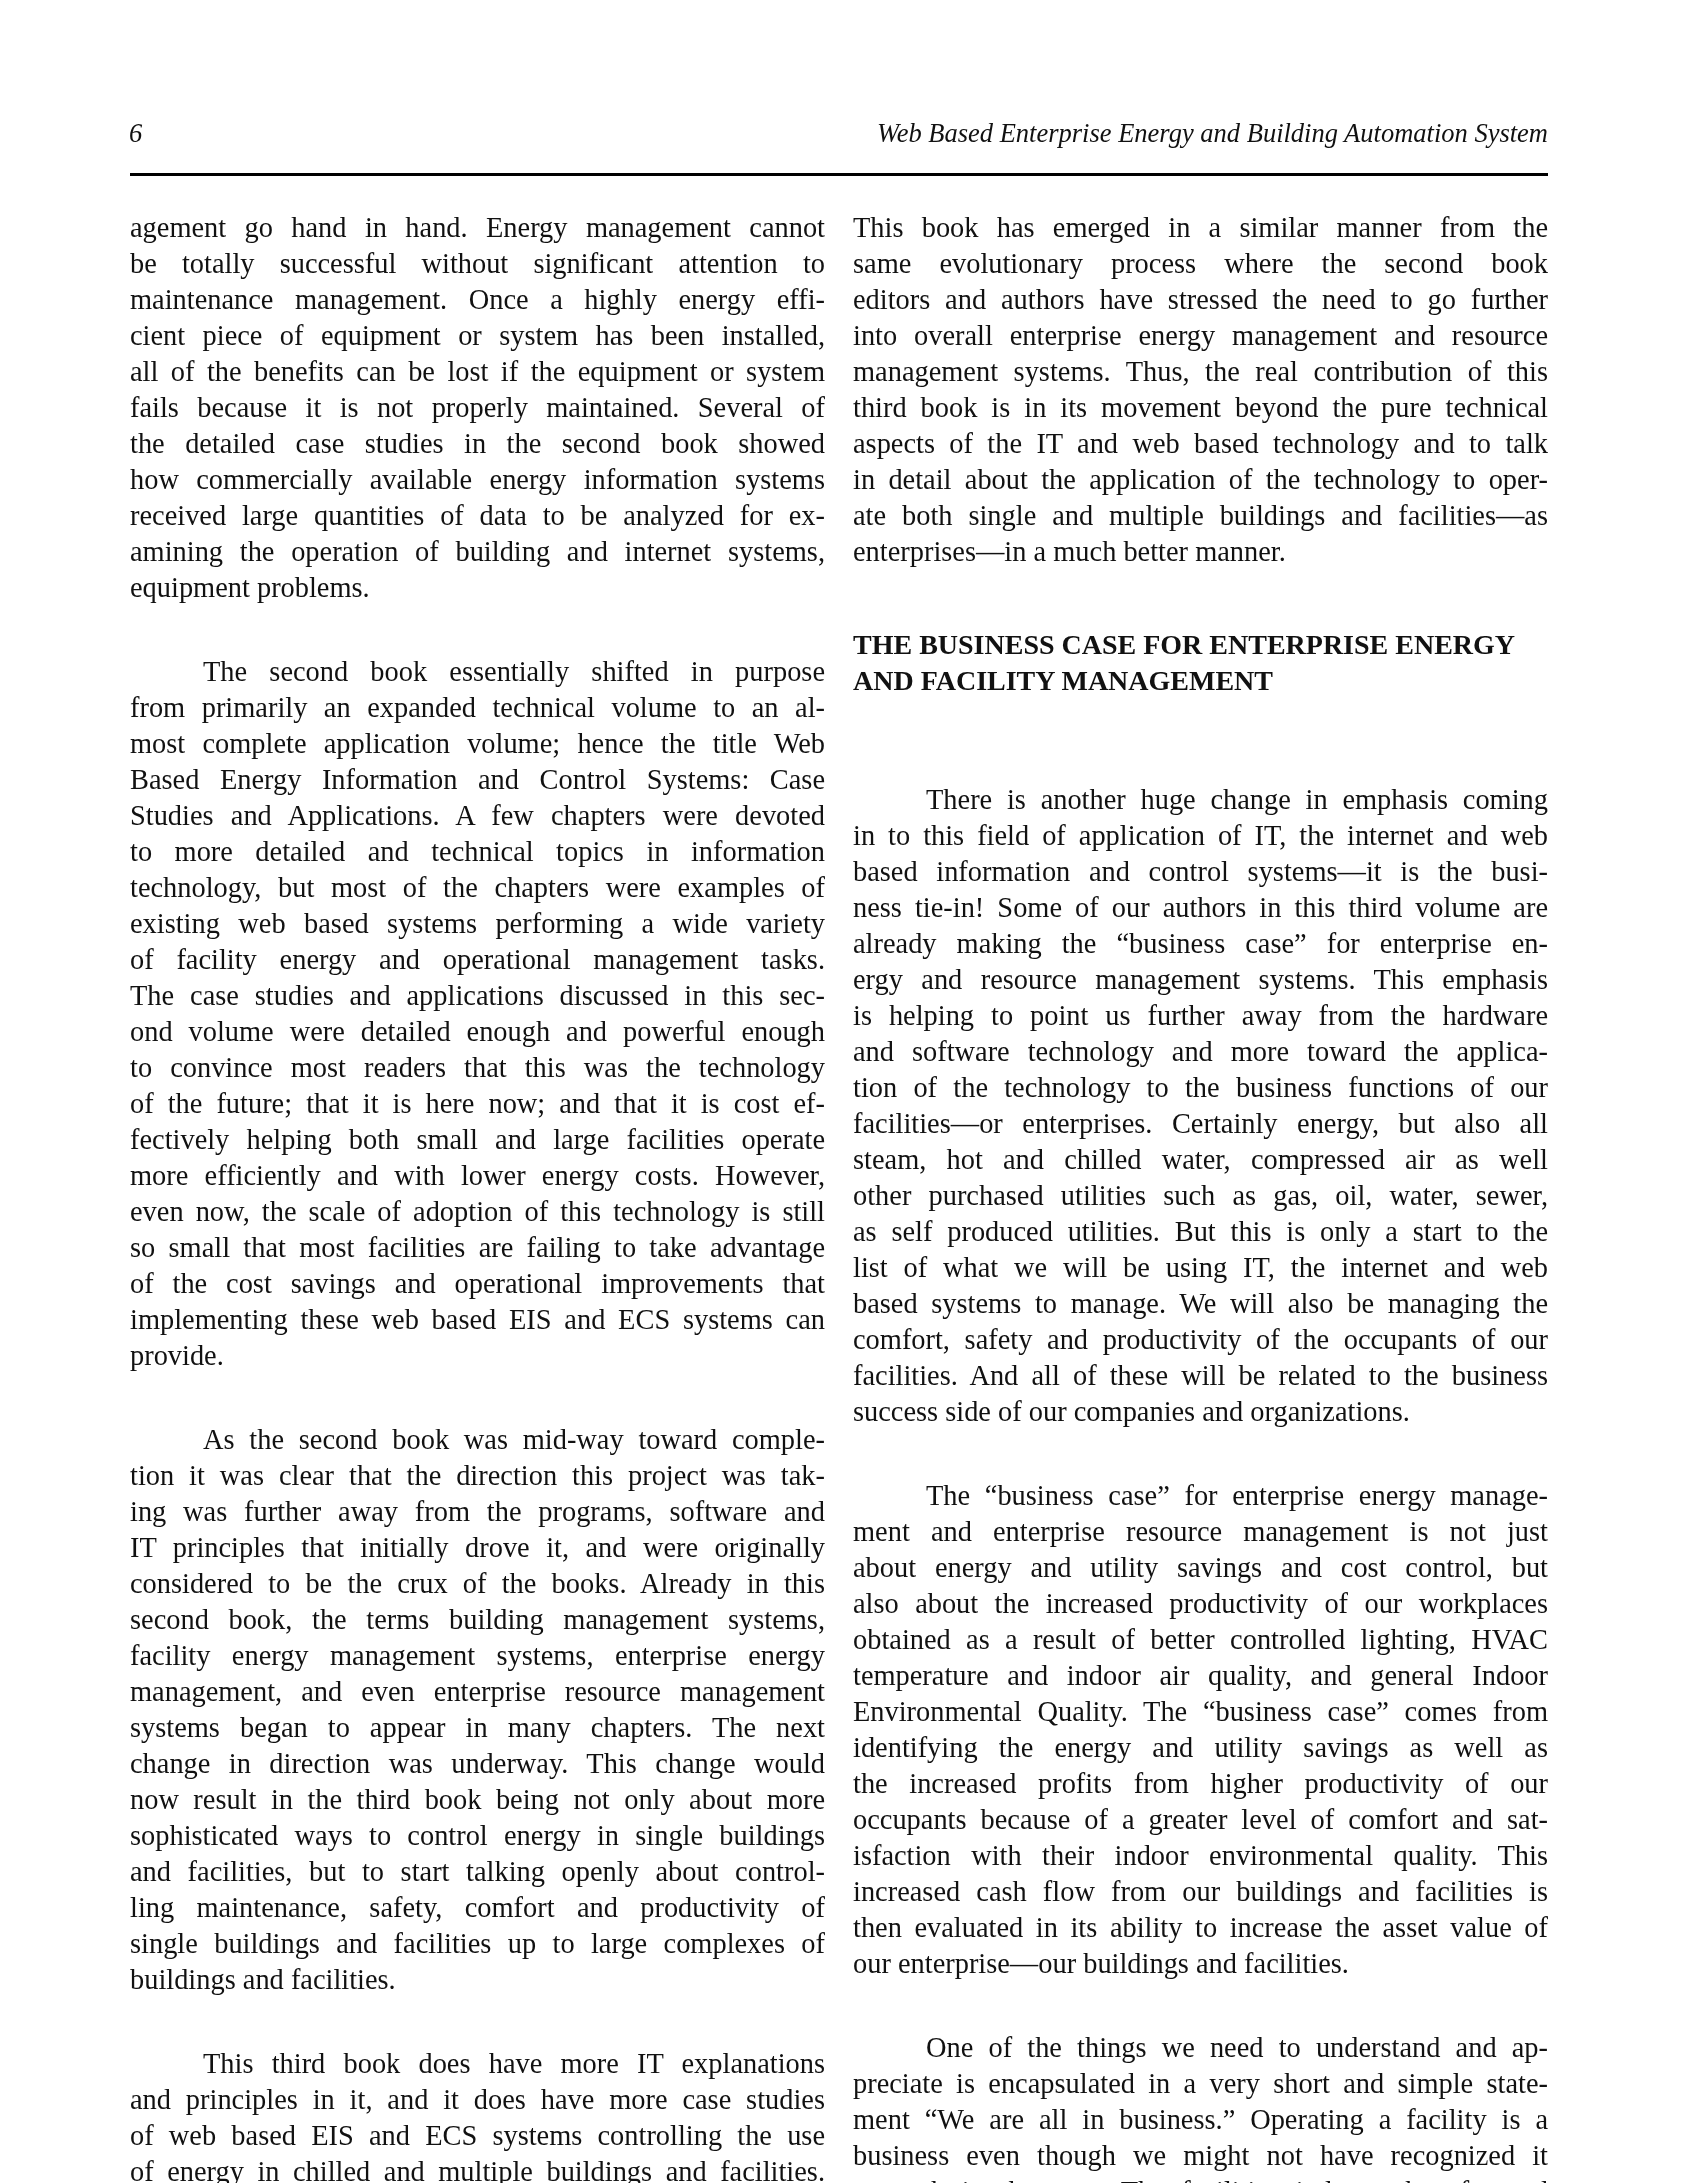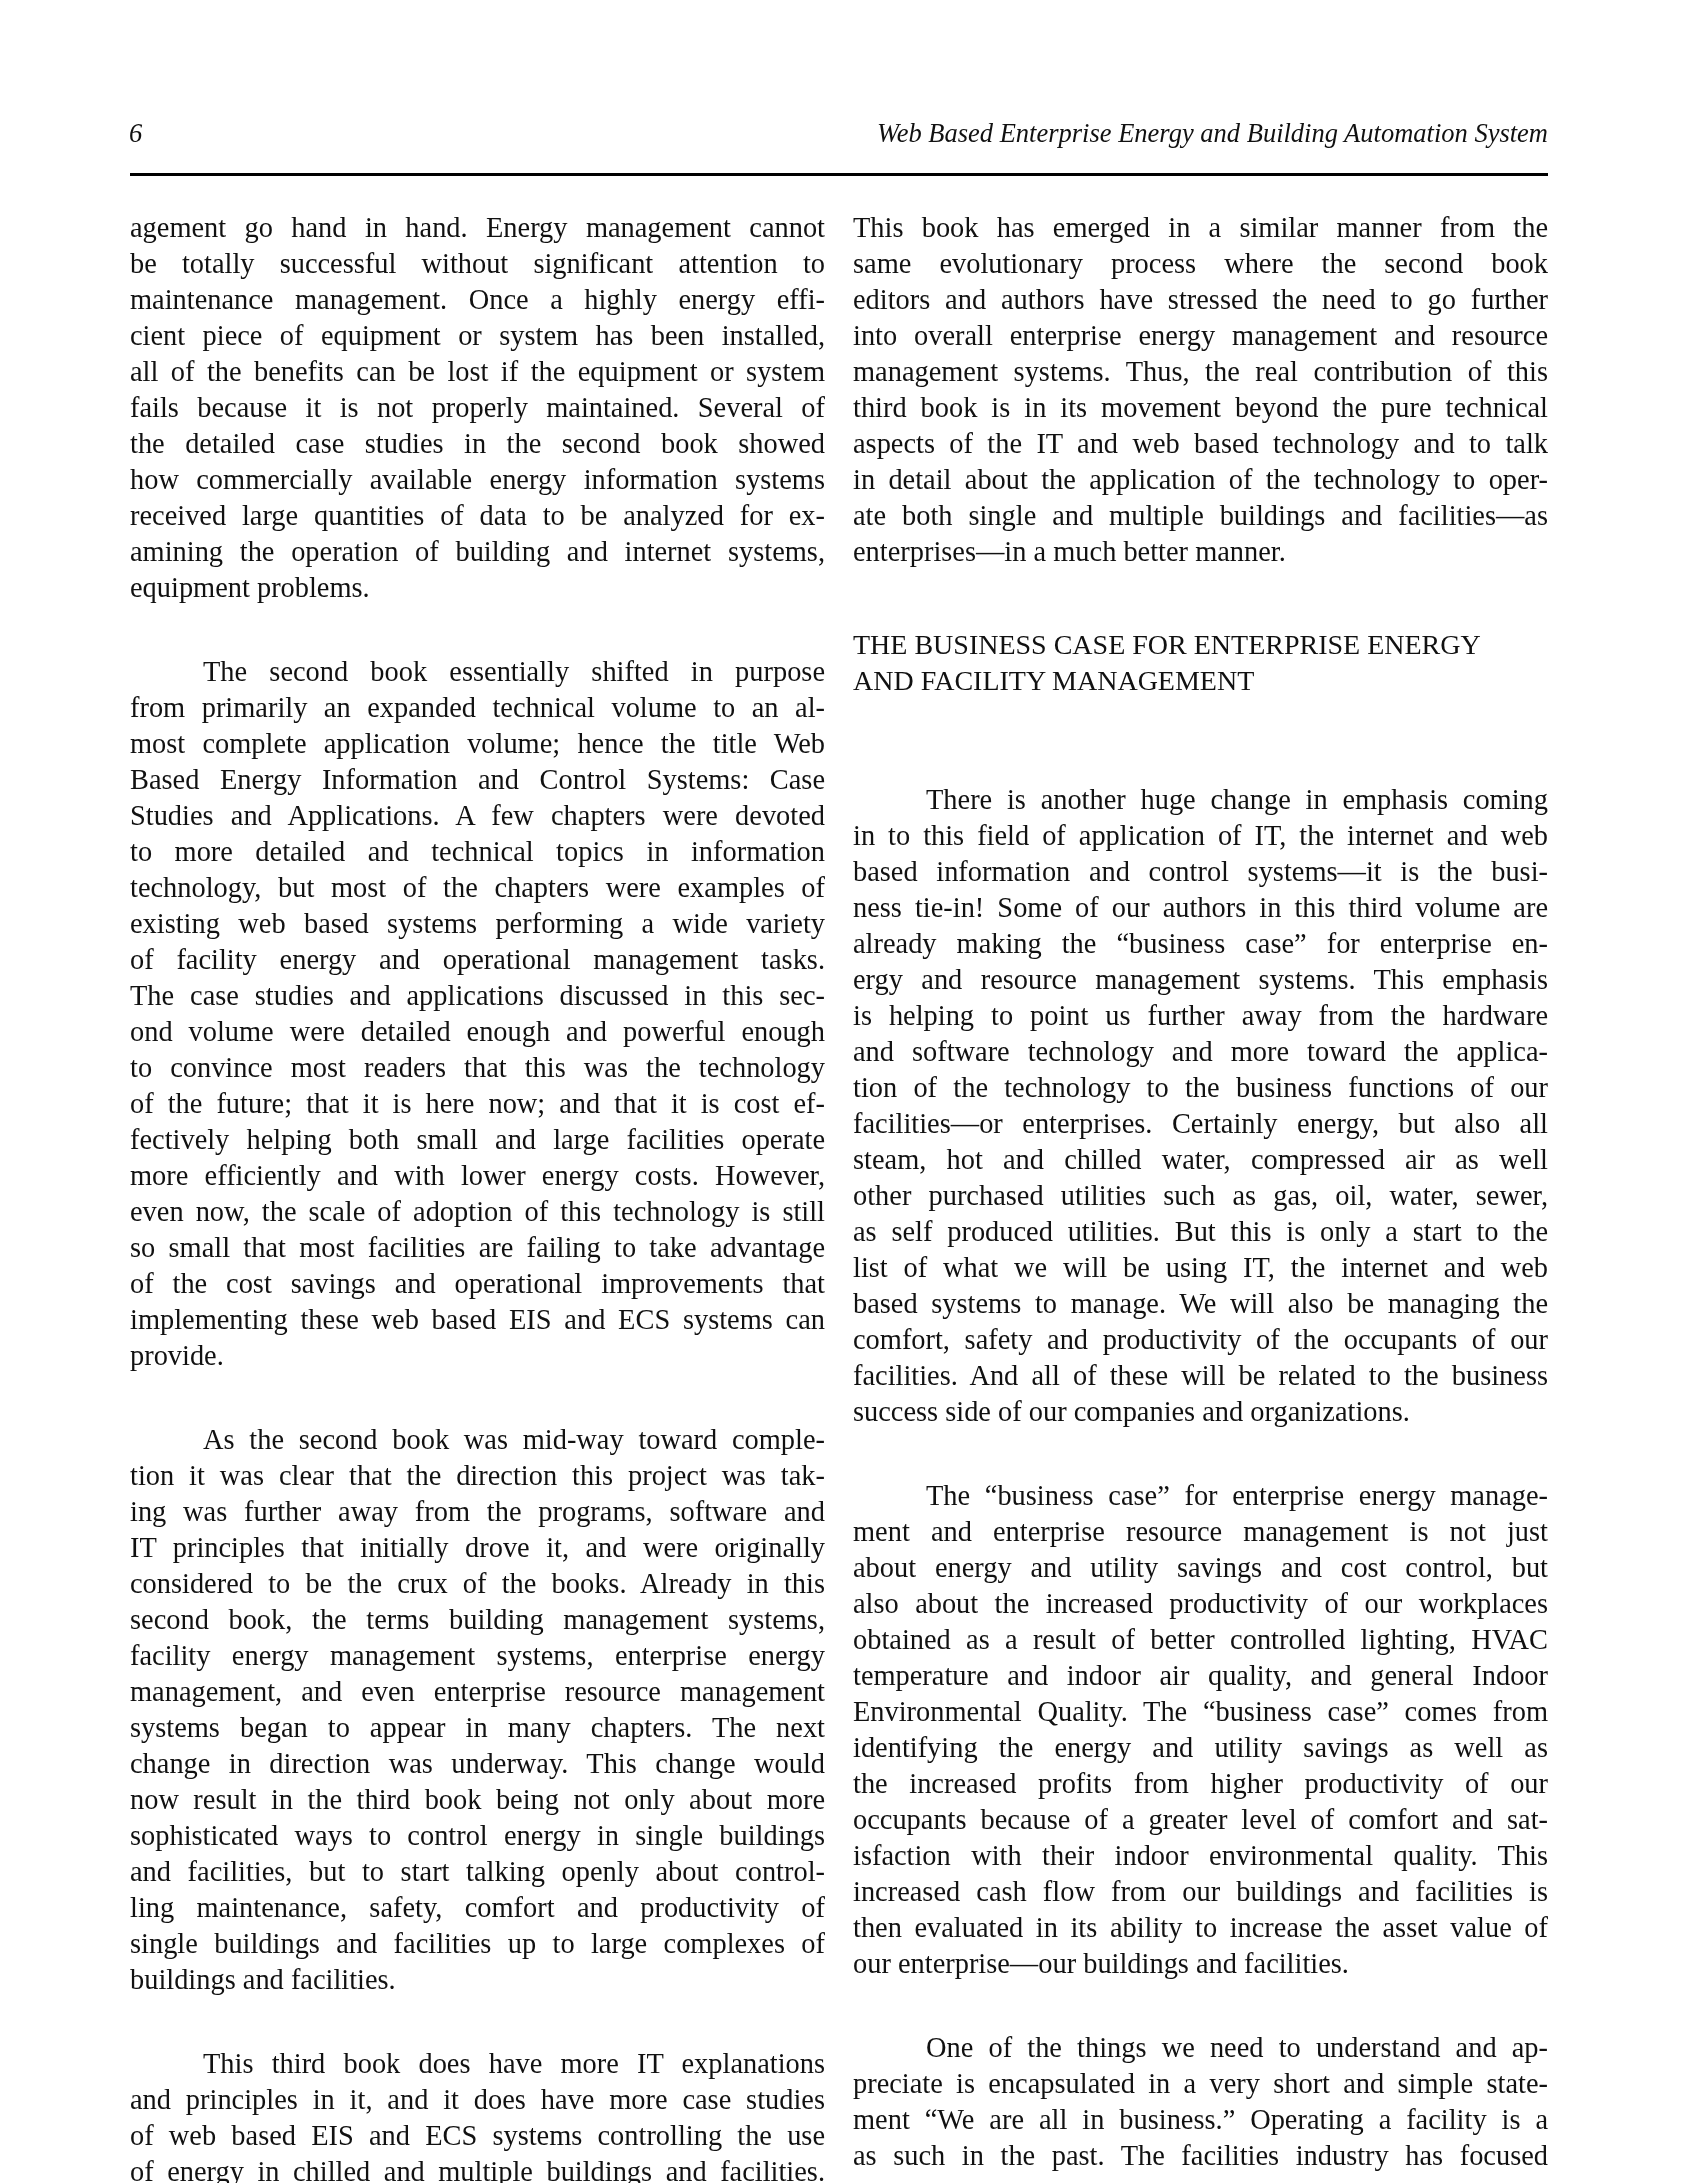--- a/index.html
+++ b/index.html
@@ -9,21 +9,21 @@
   .page-num { position: absolute; left: 0; top: 0; font-size: 26.5px; font-style: italic; }
   .running-title { position: absolute; right: 0; top: 0; font-size: 26.5px; font-style: italic; }
   .rule { position: absolute; left: 130px; top: 173px; width: 1418px; height: 3.3px; background: #000; }
   .col { position: absolute; top: 210px; width: 695px; }
   .col.left { left: 130px; }
   .col.right { left: 853px; width: 695px; }
   .line { display: block; font-size: 28.4px; line-height: 36px; height: 36px;
           text-align: justify; text-align-last: justify; white-space: nowrap; overflow: visible; }
   .line.last { text-align-last: left; }
   .line.indent { text-indent: 73px; margin-top: 48px; }
-  .heading { font-weight: normal; font-size: 28px; line-height: 38px; text-align-last: left; }
+  .heading { font-weight: bold; font-size: 28px; line-height: 38px; text-align-last: left; }
   .spacer { display: block; height: 36px; }
   .spacer-half { display: block; height: 20px; }
 </style>
 </head>
 <body>
 
 <div class="header">
   <span class="page-num">6</span>
   <span class="running-title">Web Based Enterprise Energy and Building Automation System</span>
 </div>
@@ -145,17 +145,18 @@
         <span class="line">occupants because of a greater level of comfort and sat-</span>
         <span class="line">isfaction with their indoor environmental quality. This</span>
         <span class="line">increased cash flow from our buildings and facilities is</span>
         <span class="line">then evaluated in its ability to increase the asset value of</span>
         <span class="line last">our enterprise—our buildings and facilities.</span>
       </div>
       <div class="para">
         <span class="line indent">One of the things we need to understand and ap-</span>
         <span class="line">preciate is encapsulated in a very short and simple state-</span>
         <span class="line">ment “We are all in business.” Operating a facility is a</span>
+        <span class="line">business even though we might not have recognized it</span>
         <span class="line">as such in the past. The facilities industry has focused</span>
       </div>
     </div>
 </div>
 
 
 </body></html>

